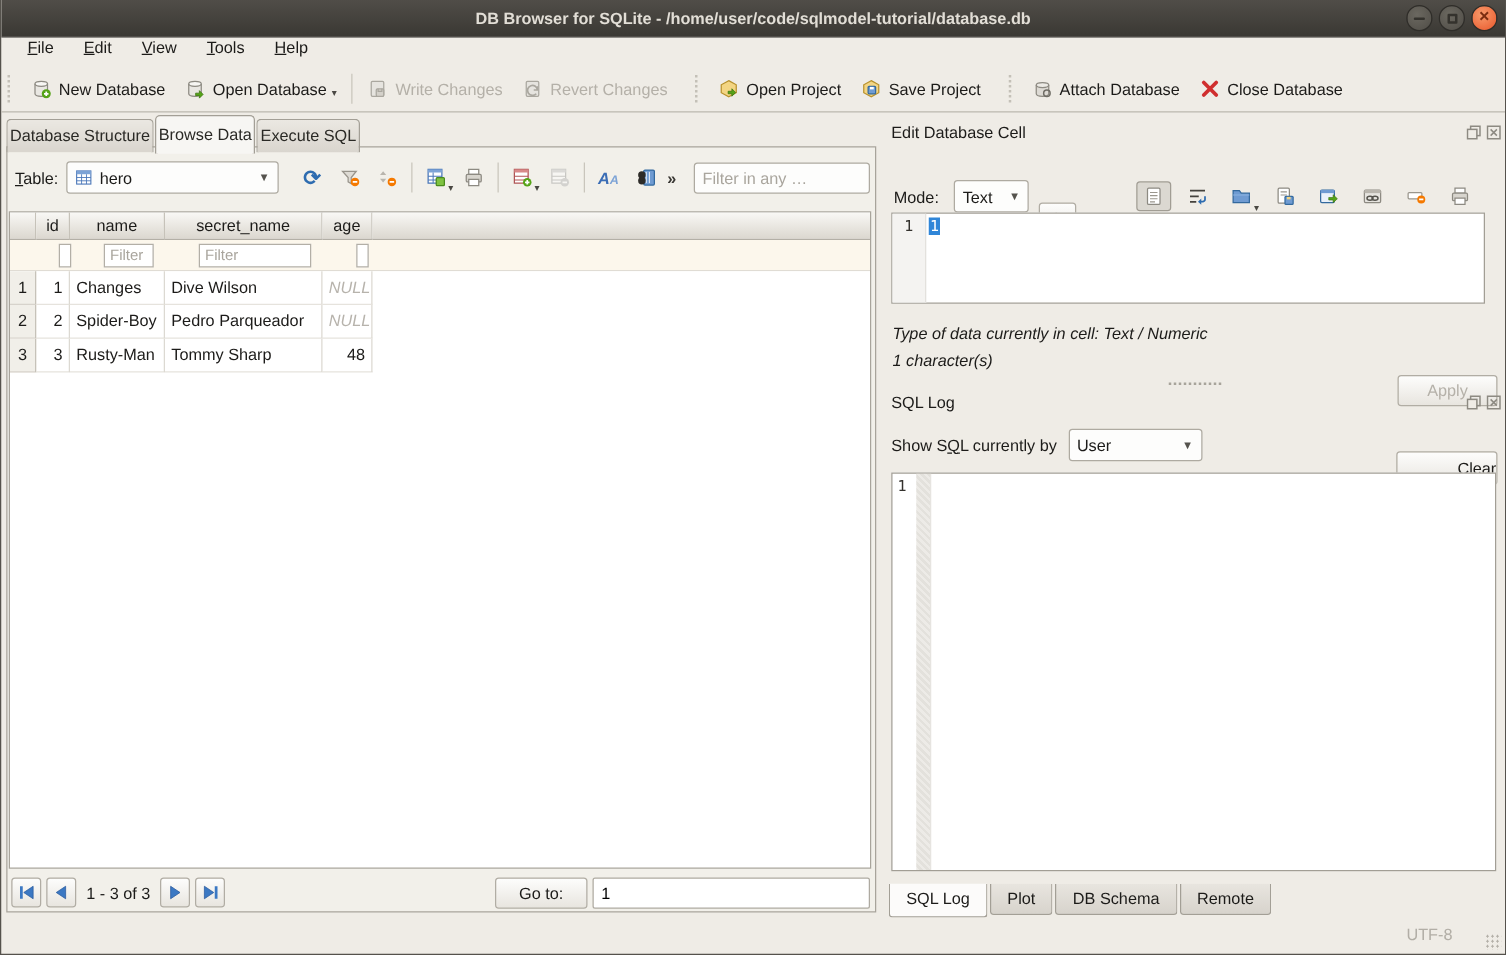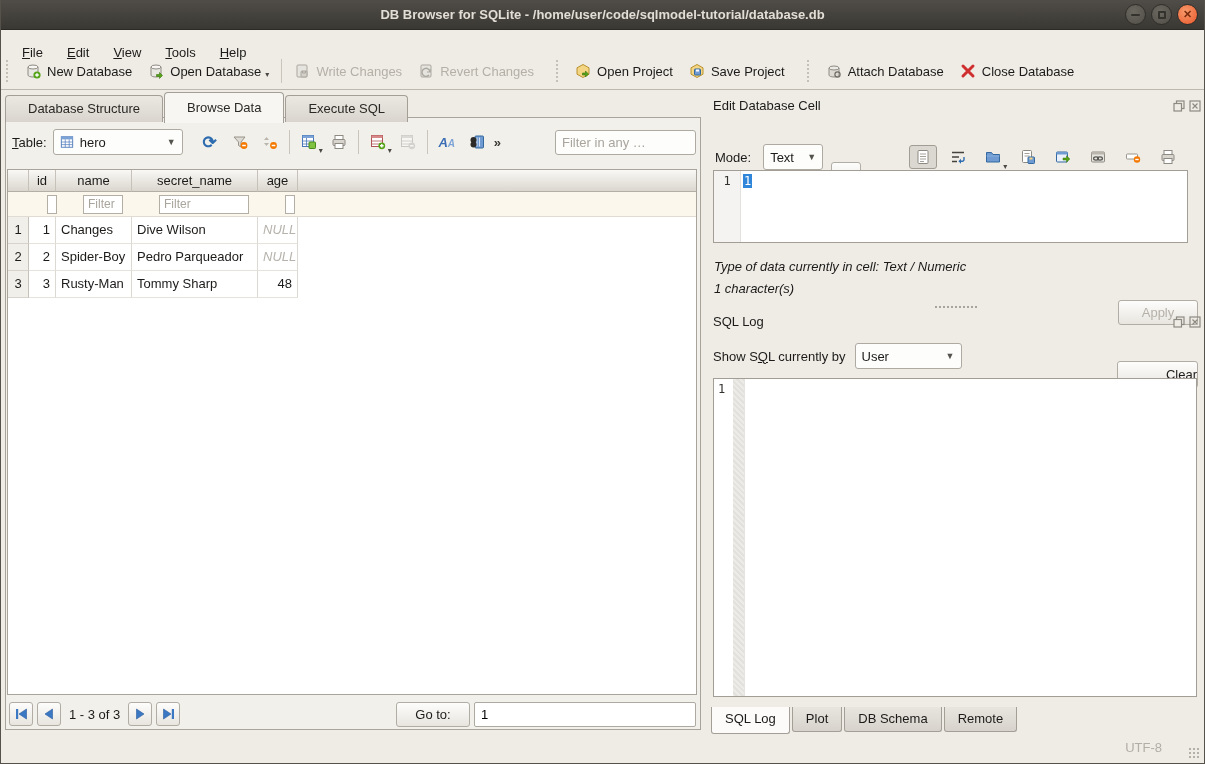--- a/index.html
+++ b/index.html
@@ -26,37 +26,37 @@
     background: radial-gradient(circle at 40% 35%, #6b6860, #504d47);
     border:1px solid #2f2d29;
     display:flex; align-items:center; justify-content:center;
     color:#34322d; font-size:10px; line-height:1;
   }
   .winbtn.close { background: radial-gradient(circle at 40% 35%, #f89b6c, #e8562a); color:#7c2d10; }
   .winbtn .glyph-min { width:9px; height:2px; background:#34322d; border-radius:1px; }
   .winbtn .glyph-max { width:8px; height:8px; border:2px solid #34322d; border-radius:1px; }
   .winbtn.close .x { font-weight:bold; font-size:11px; }
   
-  .menubar { position:absolute; top:41px; left:0; right:0; height:23px; display:flex; align-items:center; padding-left:10px; gap:2px; }
+  .menubar { position:absolute; top:26px; left:0; right:0; height:23px; display:flex; align-items:center; padding-left:10px; gap:2px; }
   .menu-item { padding:2px 11px; cursor:default; }
   u { text-decoration:underline; }
   
   .toolbar { position:absolute; top:53px; left:0; right:0; height:37px;
     display:flex; align-items:center; border-bottom:1px solid #bcb8af; padding:0 2px; }
   .tb-handle { width:8px; height:22px; border-left:2px dotted #c4c0b7; margin:0 3px; }
   .tb-sep { width:1px; height:24px; background:#c9c5bc; margin:0 4px; }
   .tb-btn { display:flex; align-items:center; gap:6px; padding:4px 8px; border-radius:3px; white-space:nowrap; }
   .tb-btn.disabled { color:#b4b0a8; }
   .caret-sm { font-size:8px; color:#4a4843; margin-left:-2px; align-self:flex-end; }
   .ic { width:16px; height:16px; display:inline-block; flex:none; }
   .glyph { display:inline-flex; width:16px; height:16px; align-items:center; justify-content:center; flex:none; }
   
   .tabbar { position:absolute; top:91px; left:4px; display:flex; align-items:flex-end; z-index:3; }
   .tab {
-    padding:5px 22px 6px; margin-right:1px;
+    padding:5px 2px 6px; margin-right:1px;
     background: linear-gradient(#ebe8e2, #d9d5ce);
     border:1px solid #a39f96; border-bottom:none;
     border-radius:4px 4px 0 0; color:#2a2925;
   }
   .tab.active {
     background:#f7f6f3; padding-top:7px; padding-bottom:8px;
     position:relative; top:1px; font-weight:normal;
   }
   .pane {
     position:absolute; top:117px; left:4px; width:696px; height:613px;
@@ -245,21 +245,21 @@
   <div class="tabbar">
     <span class="tab">Database Structure</span>
     <span class="tab active">Browse Data</span>
     <span class="tab">Execute SQL</span>
   </div>
 
   <div class="pane">
 
     <div class="browse-controls">
       <span class="lbl"><u>T</u><span>able:</span></span>
-      <span class="combo" style="width:130px;">
+      <span class="combo" style="width:170px;">
         <svg class="ic" viewBox="0 0 16 16" style="width:14px;height:14px;">
             <rect x="1.5" y="2" width="13" height="12" fill="#fff" stroke="#4a77b8"></rect>
             <rect x="1.5" y="2" width="13" height="3" fill="#7da3d6"></rect>
             <path d="M6 5v9M10.5 5v9M1.5 8h13M1.5 11h13" stroke="#4a77b8" stroke-width=".8"></path>
           </svg>
         <span>hero</span>
         <span class="caret">▼</span>
       </span>
       <span class="icbtn" style="margin-left:12px;">
         <span class="glyph" style="color:#2e6cb0;font-size:17px;font-weight:bold;">⟳</span>

